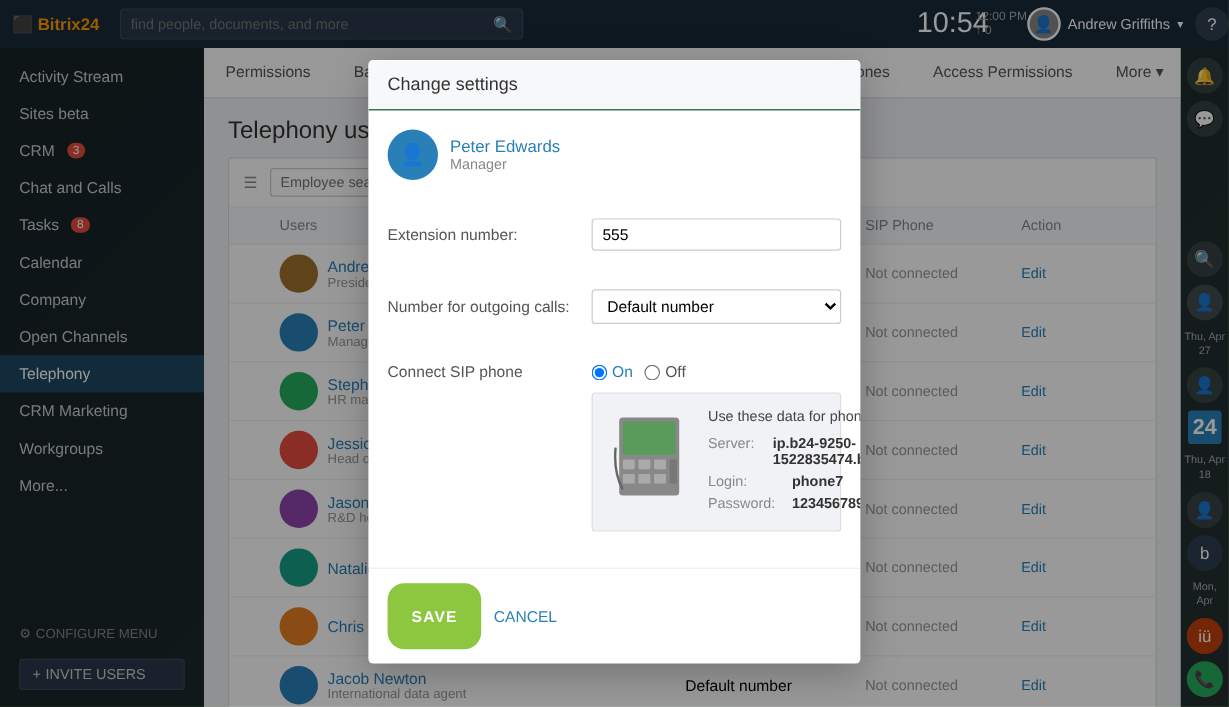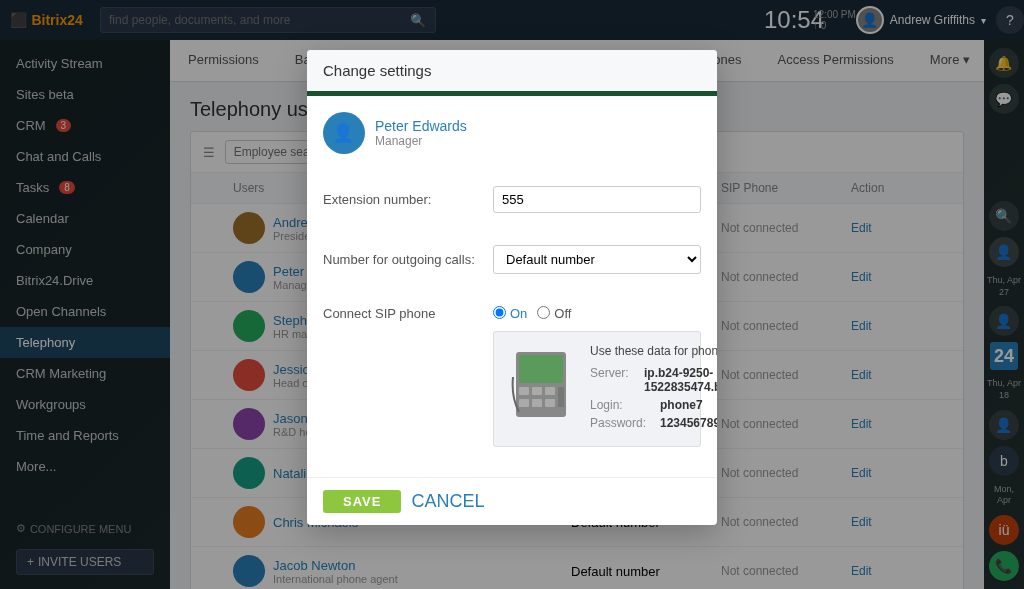--- a/index.html
+++ b/index.html
@@ -128,41 +128,41 @@
     .modal-overlay {
       position: absolute; top: 0; left: 0; right: 0; bottom: 0;
       background: rgba(0,0,0,0.4); z-index: 200;
       display: flex; align-items: flex-start; justify-content: center; padding-top: 50px;
     }
     .modal {
       background: #fff; border-radius: 4px; width: 410px;
       box-shadow: 0 8px 32px rgba(0,0,0,0.25); overflow: hidden;
     }
     .modal-header {
-      background: #f7f8fa; padding: 12px 16px; border-bottom: 5px solid #14532d;
+      background: #f7f8fa; padding: 12px 16px; border-bottom: 1px solid #14532d;
       font-size: 15px; font-weight: 500; color: #333;
     }
     .modal-body { padding: 16px; }
     .modal-user-info { display: flex; align-items: center; gap: 10px; margin-bottom: 16px; }
     .modal-user-avatar { width: 42px; height: 42px; border-radius: 50%; background: #c0a080; overflow: hidden; display: flex; align-items: center; justify-content: center; font-size: 18px; color: #fff; }
     .modal-user-name { color: #2980b9; font-size: 14px; font-weight: 500; }
     .modal-user-role { color: #888; font-size: 12px; }
     .form-row {
       display: flex; align-items: center; margin-bottom: 14px; gap: 10px; margin-top: 32px;
     }
     .form-label { width: 160px; color: #555; font-size: 13px; flex-shrink: 0; }
     .form-input {
       flex: 1; border: 1px solid #ccc; border-radius: 3px; padding: 5px 8px; font-size: 13px;
     }
     .form-select {
       flex: 1; border: 1px solid #ccc; border-radius: 3px; padding: 5px 8px; font-size: 13px;
       background: #fff; cursor: pointer;
     }
     .radio-group { display: flex; align-items: center; gap: 10px; }
-    .radio-option { display: flex; align-items: flex-start; gap: 4px; font-size: 13px; color: #555; }
+    .radio-option { display: flex; align-items: flex-end; gap: 4px; font-size: 13px; color: #555; }
     .radio-on { color: #2980b9; }
 
     
     .phone-config {
       background: #f0f2f5; border: 1px solid #ddd; border-radius: 3px;
       padding: 12px; margin-left: 170px; margin-top: -4px; margin-bottom: 14px;
       display: flex; gap: 14px;
     }
     .phone-image {
       width: 70px; height: 80px; flex-shrink: 0;
@@ -171,25 +171,25 @@
     .config-info { font-size: 12px; color: #555; }
     .config-info .config-title { color: #444; font-size: 12px; margin-bottom: 8px; }
     .config-row { display: flex; margin-bottom: 4px; }
     .config-key { width: 70px; color: #888; }
     .config-val { font-weight: bold; color: #333; }
 
     .modal-footer {
       padding: 12px 16px; border-top: 1px solid #eee; display: flex; gap: 10px; align-items: center;
     }
     .btn-save {
-      background: #8dc63f; color: #fff; border: none; border-radius: 3px;
-      padding: 4px 20px; font-size: 13px; font-weight: bold; cursor: pointer; letter-spacing: 1px;
+      background: #8dc63f; color: #fff; border: none; border-radius: 14px;
+      padding: 20px 20px; font-size: 13px; font-weight: bold; cursor: pointer; letter-spacing: 1px;
     }
     .btn-cancel {
-      background: none; border: none; color: #2980b9; font-size: 18px; cursor: pointer; font-weight: 500;
+      background: none; border: none; color: #2980b9; font-size: 13px; cursor: pointer; font-weight: 500;
     }
 
     
     .av-brown { background: #a0722a; }
     .av-blue { background: #2980b9; }
     .av-green { background: #27ae60; }
     .av-red { background: #e74c3c; }
     .av-purple { background: #8e44ad; }
     .av-teal { background: #16a085; }
     .av-orange { background: #e67e22; }
@@ -244,36 +244,30 @@
     <span>Tasks</span>
     <span class="badge">8</span>
   </div>
   <div class="sidebar-item">
     <span>Calendar</span>
   </div>
   <div class="sidebar-item">
     <span>Company</span>
   </div>
   <div class="sidebar-item">
-    <span>Bitrix24.Drive</span>
-  </div>
-  <div class="sidebar-item">
     <span>Open Channels</span>
   </div>
   <div class="sidebar-item active">
     <span>Telephony</span>
   </div>
   <div class="sidebar-item">
     <span>CRM Marketing</span>
   </div>
   <div class="sidebar-item">
     <span>Workgroups</span>
-  </div>
-  <div class="sidebar-item">
-    <span>Time and Reports</span>
   </div>
   <div class="sidebar-item">
     <span>More...</span>
   </div>
   <div style="flex:1"></div>
   <div class="sidebar-configure">
     <span>⚙</span>
     <span>CONFIGURE MENU</span>
   </div>
   <div class="sidebar-invite">
@@ -419,21 +413,21 @@
       <span>Default number</span>
       <span class="status-badge">Not connected</span>
       <span class="edit-link">Edit</span>
     </div>
     <div class="table-row-item">
       <span></span>
       <div class="user-cell">
         <div class="user-avatar av-blue"></div>
         <div>
           <div class="user-name">Jacob Newton</div>
-          <div class="user-role">International phone agent</div>
+          <div class="user-role">International data agent</div>
         </div>
       </div>
       <span>Default number</span>
       <span class="status-badge">Not connected</span>
       <span class="edit-link">Edit</span>
     </div>
   </div>
 </div>
 
 <div class="modal-overlay">

